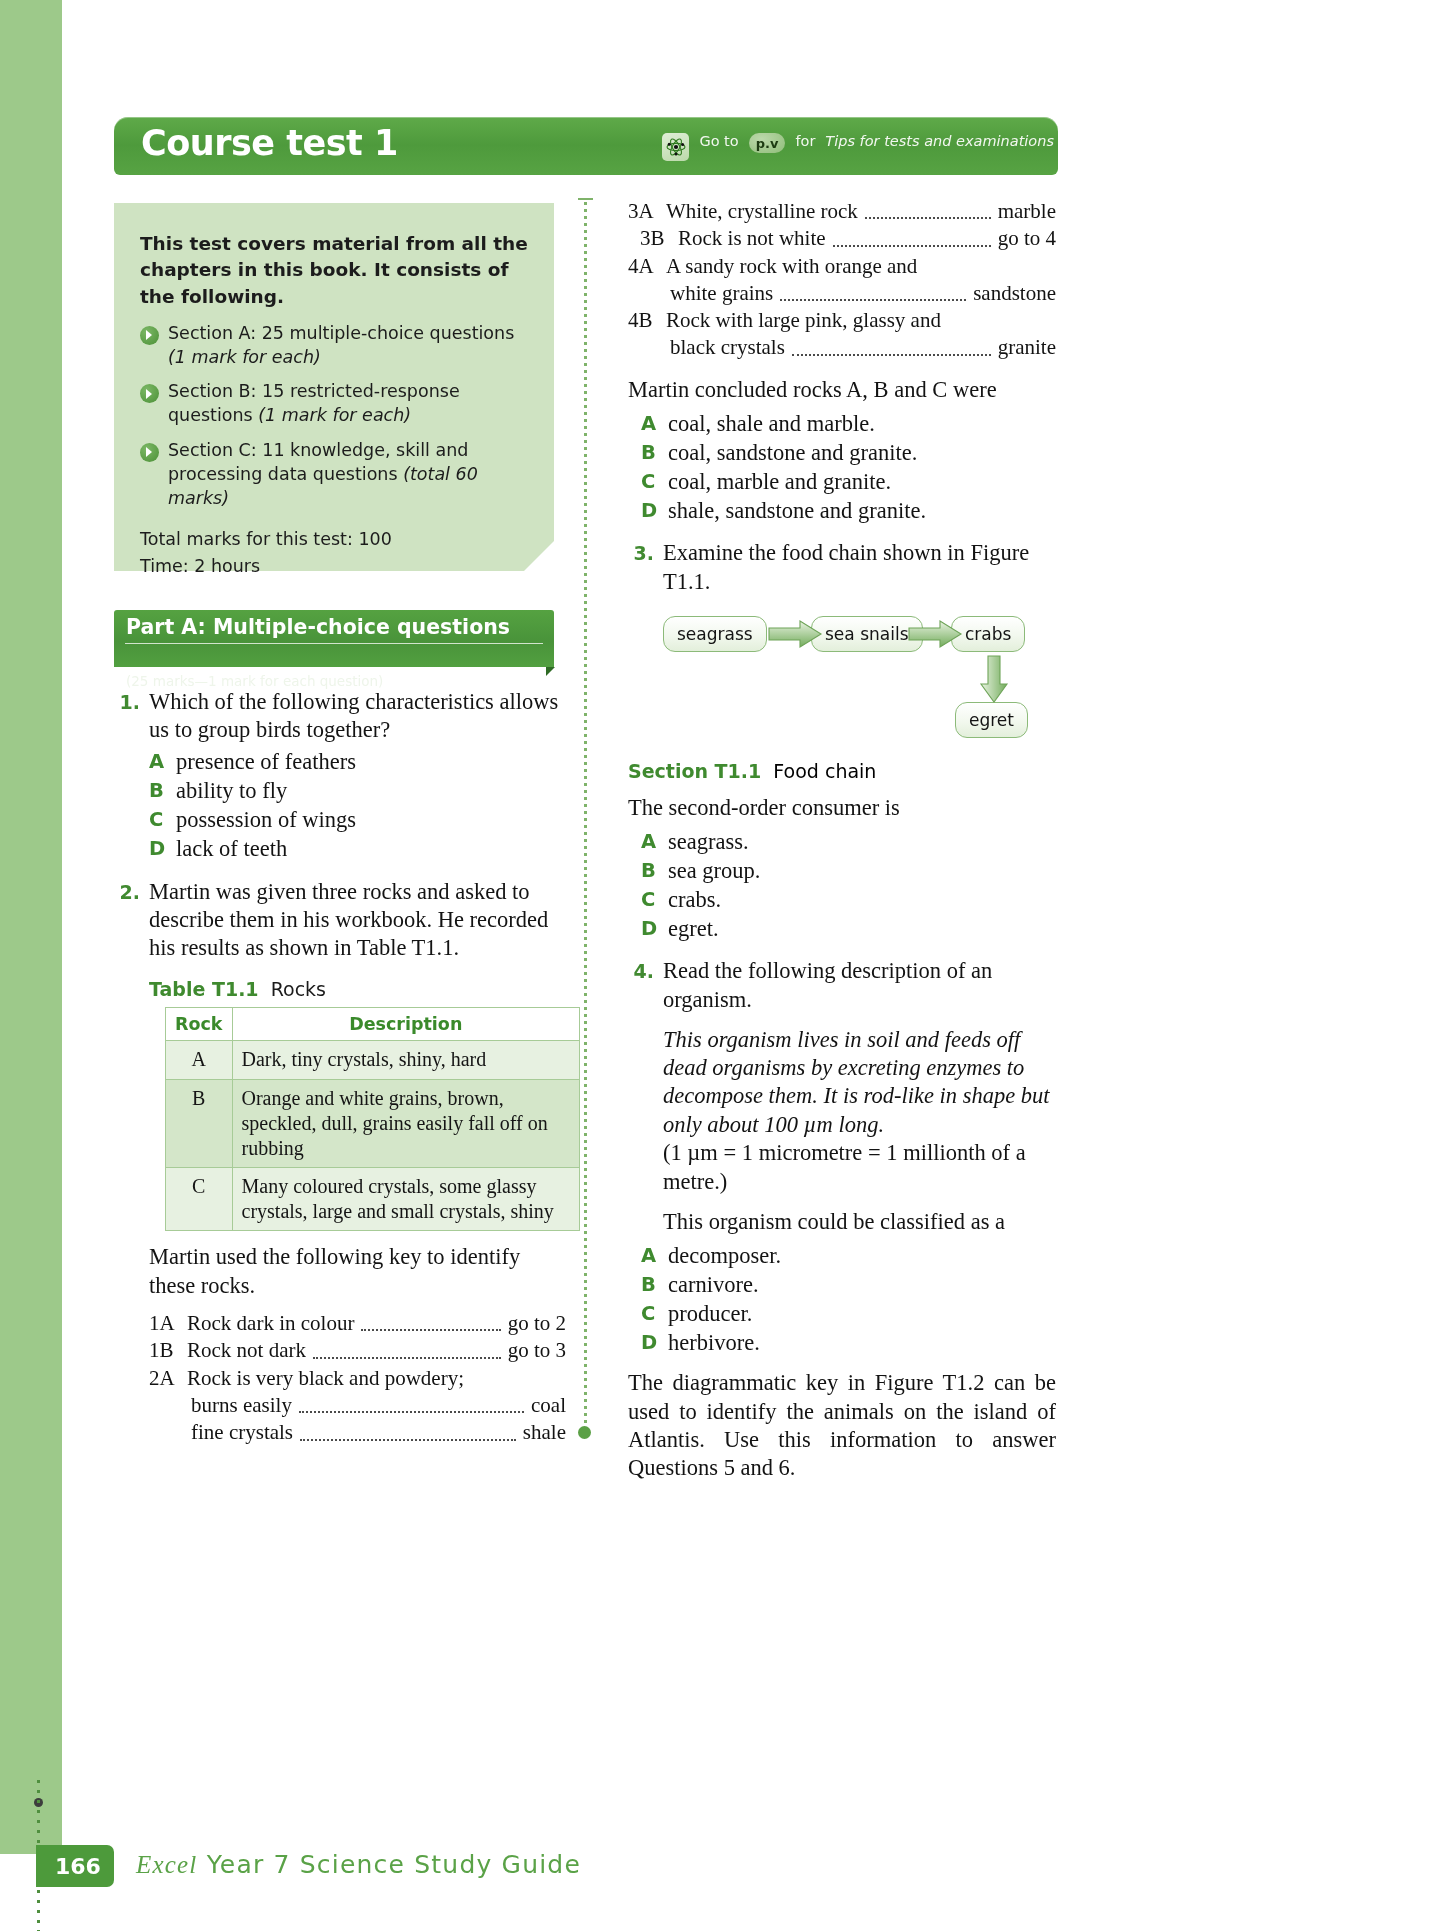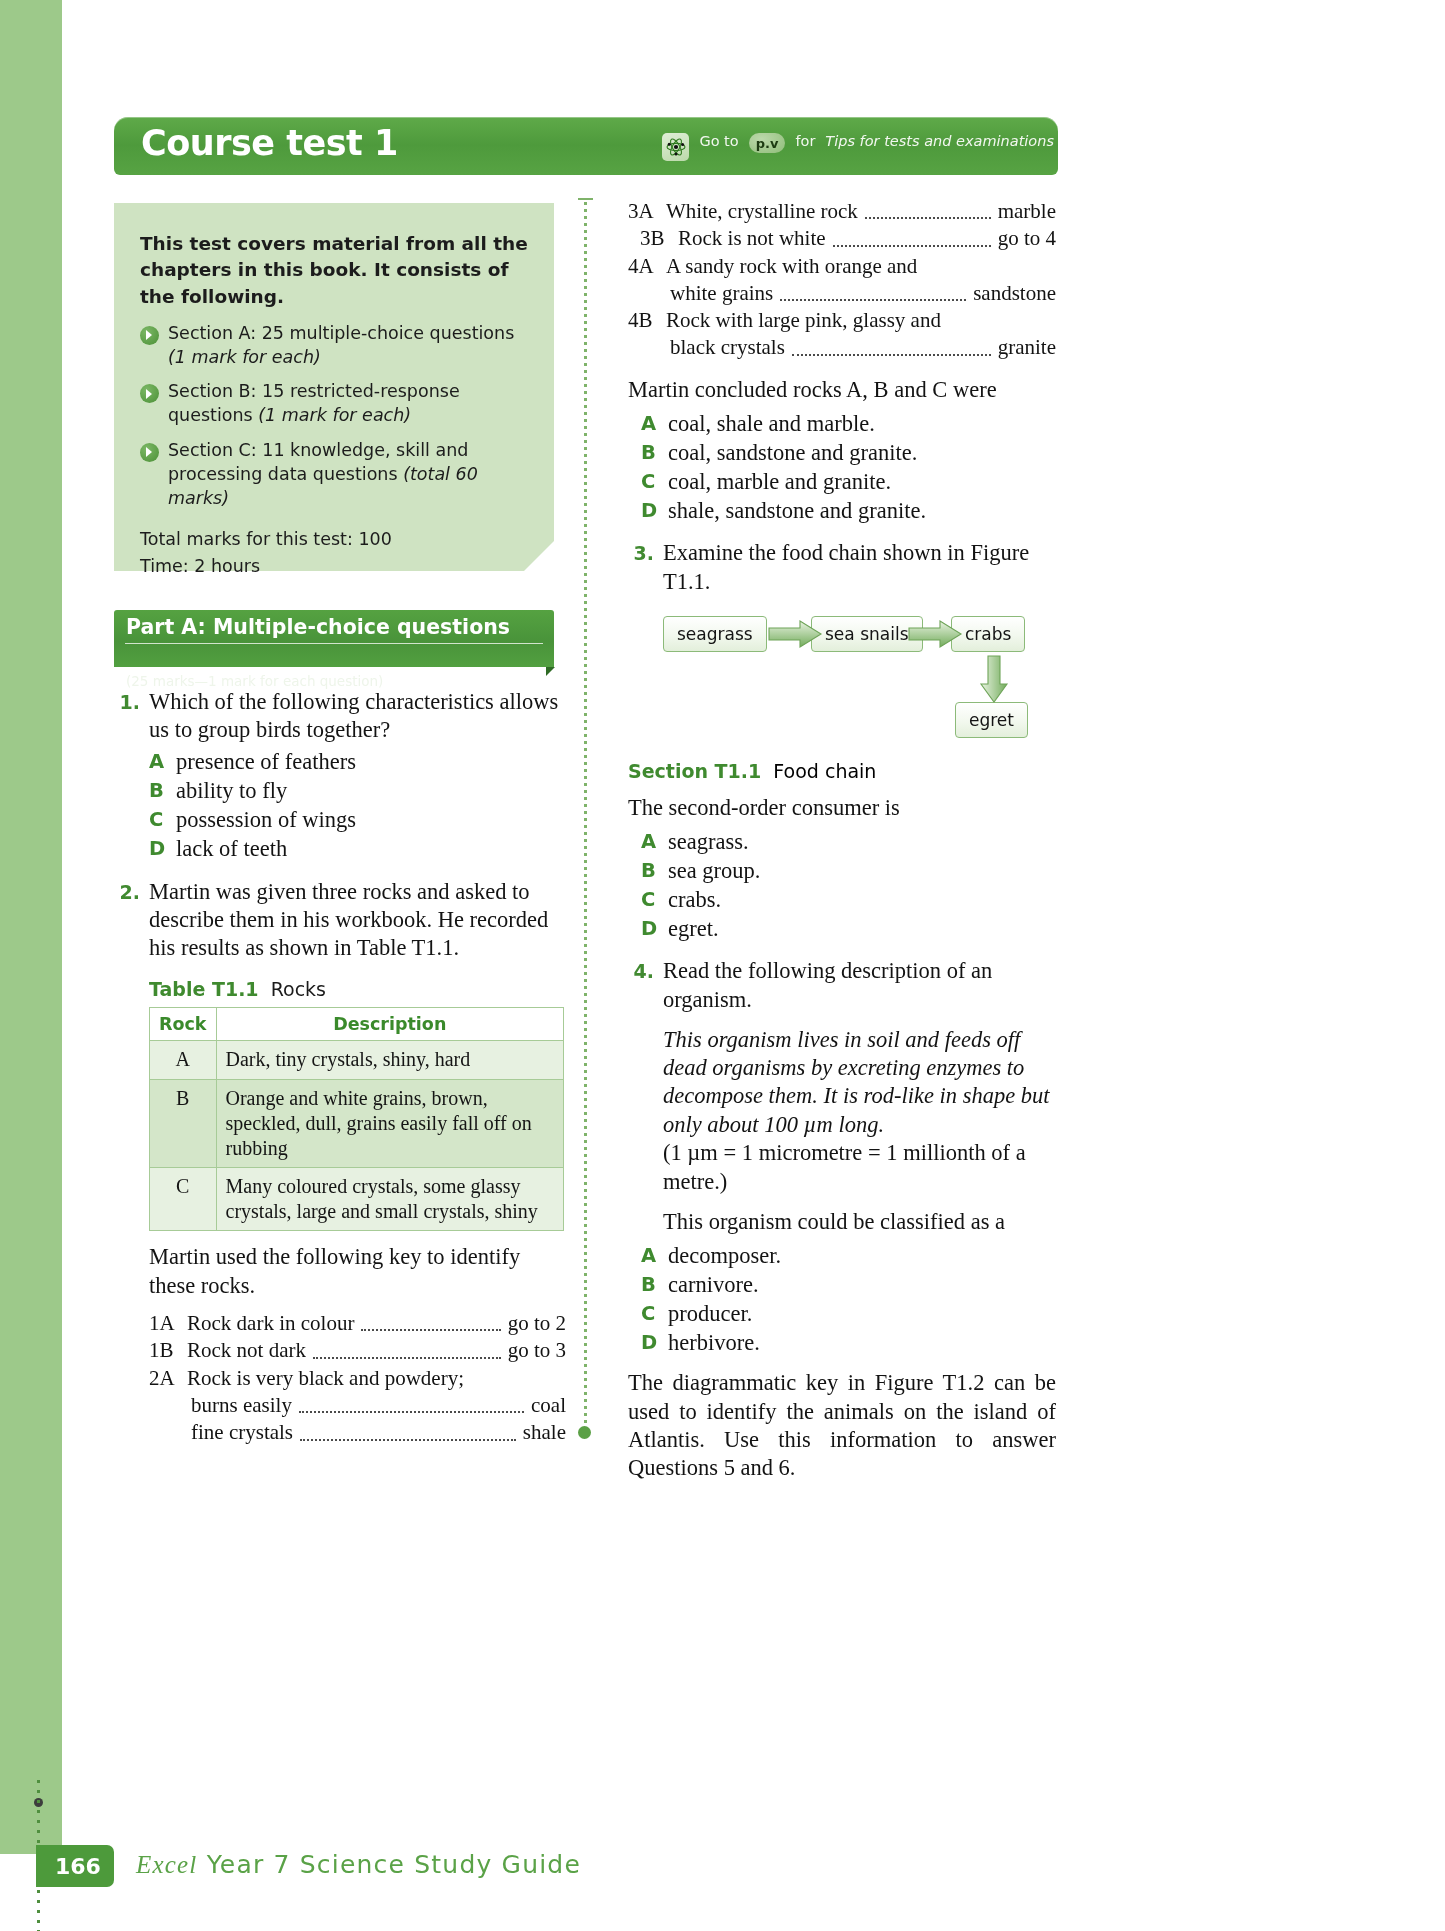--- a/index.html
+++ b/index.html
@@ -197,21 +197,21 @@
   
   .tablabel {
     margin:16px 0 7px 35px;
     font-family:"DejaVu Sans", sans-serif;
     font-size:19px;
   }
   .tablabel b { color:#3f8a2f; font-weight:bold;text-align:center; }
   .tablabel span { color:#1b1b1b; }
 
   table.rocks {
-    margin-left:35px; width:415px;
+    margin-left:51px; width:415px;
     border-collapse:collapse;
     border:1.5px solid #6ea95b;
     font-size:20px;
   }
   table.rocks th {
     font-family:"DejaVu Sans", sans-serif;
     font-weight:bold; font-size:17.5px; color:#3a8a2b;
     text-align:center; background:#ffffff;
     border:1px solid #a7cb97;
     padding:6px 9px;
@@ -224,21 +224,21 @@
   }
   table.rocks td.rock { text-align:center; width:66px; }
   table.rocks tr.odd td { background:#e7f1e1; }
   table.rocks tr.even td { background:#d4e6c9; }
 
   
   .fc { position:relative; margin:14px 0 0 35px; width:370px; height:128px; }
   .fcbox {
     position:absolute; height:36px; padding:0 13px;
     display:flex; align-items:center; justify-content:center;
-    border:1.5px solid #8cba79; border-radius:4px;
+    border:1.5px solid #8cba79; border-radius:12px;
     background:linear-gradient(180deg,#ffffff 0%,#f2f8ee 55%,#e3efdb 100%);
     font-family:"DejaVu Sans", sans-serif; font-size:17px; color:#141414;
     white-space:nowrap;
   }
   .fcarrow { position:absolute; width:56px; height:30px; }
   .fcarrow-down { position:absolute; width:30px; height:50px; }
   .fcap {
     margin:22px 0 0 35px;
     font-family:"DejaVu Sans", sans-serif; font-size:19px;
   }

